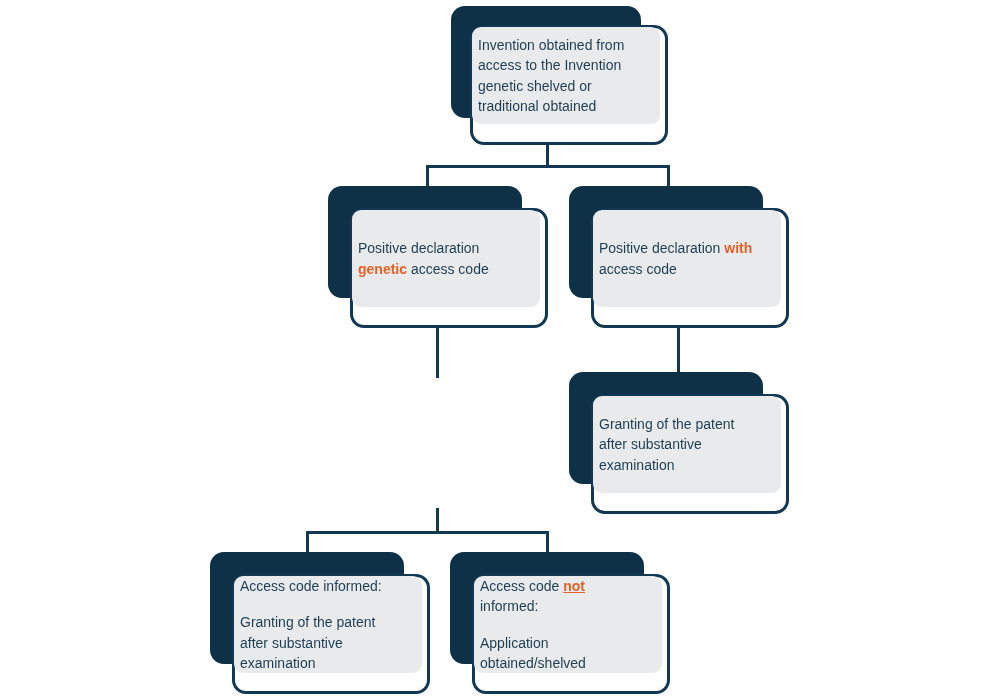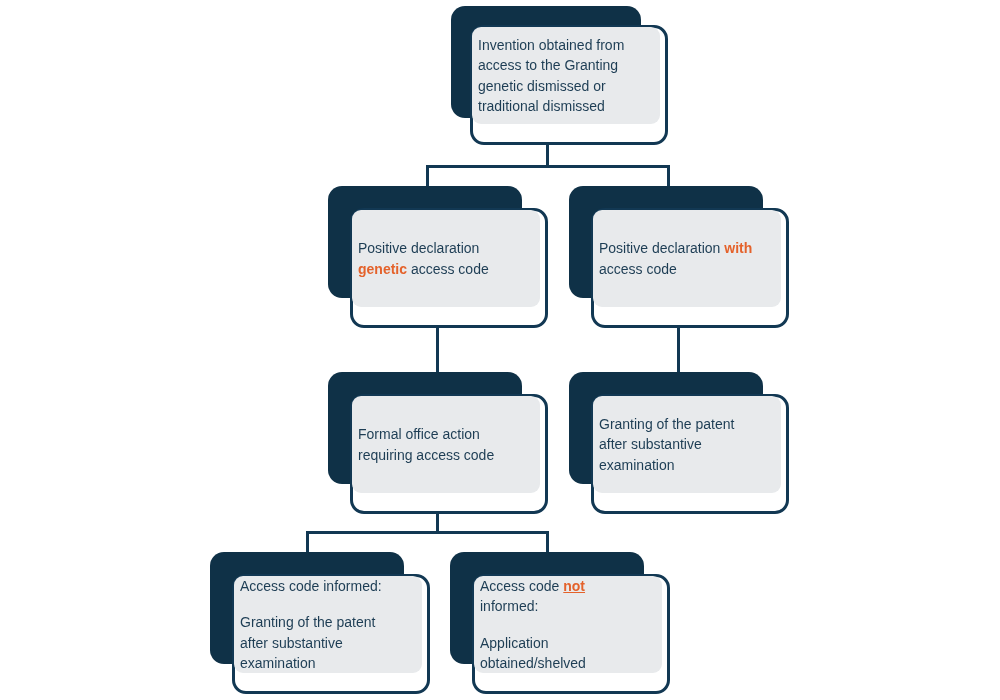--- a/index.html
+++ b/index.html
@@ -92,23 +92,23 @@
   <div class="line hline" style="left:306px; top:531px; width:243px;"></div>
   <div class="line vline" style="left:306px; top:531px; height:24px;"></div>
   <div class="line vline" style="left:546px; top:531px; height:24px;"></div>
 
   <div class="node" style="left:451px; top:6px; width:220px; height:142px;">
     <div class="shadow" style="left:0px; top:0px; width:190px; height:112px;"></div>
     <div class="frame" style="left:19px; top:19px; width:198px; height:120px;"></div>
     <div class="panel" style="left:21px; top:21px; width:188px; height:97px;">
       <div class="label">
         <span>Invention obtained from</span><br>
-        <span>access to the Granting</span><br>
-        <span>genetic dismissed or</span><br>
-        <span>traditional dismissed</span>
+        <span>access to the Invention</span><br>
+        <span>genetic shelved or</span><br>
+        <span>traditional obtained</span>
       </div>
     </div>
   </div>
 
   <div class="node" style="left:328px; top:186px; width:224px; height:142px;">
     <div class="shadow" style="left:0px; top:0px; width:194px; height:112px;"></div>
     <div class="frame" style="left:22px; top:22px; width:198px; height:120px;"></div>
     <div class="panel" style="left:24px; top:24px; width:188px; height:97px;">
       <div class="label">
         <span>Positive declaration</span><br>
@@ -123,30 +123,20 @@
     <div class="frame" style="left:22px; top:22px; width:198px; height:120px;"></div>
     <div class="panel" style="left:24px; top:24px; width:188px; height:97px;">
       <div class="label">
         <span>Positive declaration</span>
         <span class="em-orange">with</span><br>
         <span>access code</span>
       </div>
     </div>
   </div>
 
-  <div class="node" style="left:328px; top:372px; width:224px; height:142px;">
-    <div class="shadow" style="left:0px; top:0px; width:194px; height:112px;"></div>
-    <div class="frame" style="left:22px; top:22px; width:198px; height:120px;"></div>
-    <div class="panel" style="left:24px; top:24px; width:188px; height:97px;">
-      <div class="label">
-        <span>Formal office action</span><br>
-        <span>requiring access code</span>
-      </div>
-    </div>
-  </div>
 
   <div class="node" style="left:569px; top:372px; width:224px; height:142px;">
     <div class="shadow" style="left:0px; top:0px; width:194px; height:112px;"></div>
     <div class="frame" style="left:22px; top:22px; width:198px; height:120px;"></div>
     <div class="panel" style="left:24px; top:24px; width:188px; height:97px;">
       <div class="label">
         <span>Granting of the patent</span><br>
         <span>after substantive</span><br>
         <span>examination</span>
       </div>

